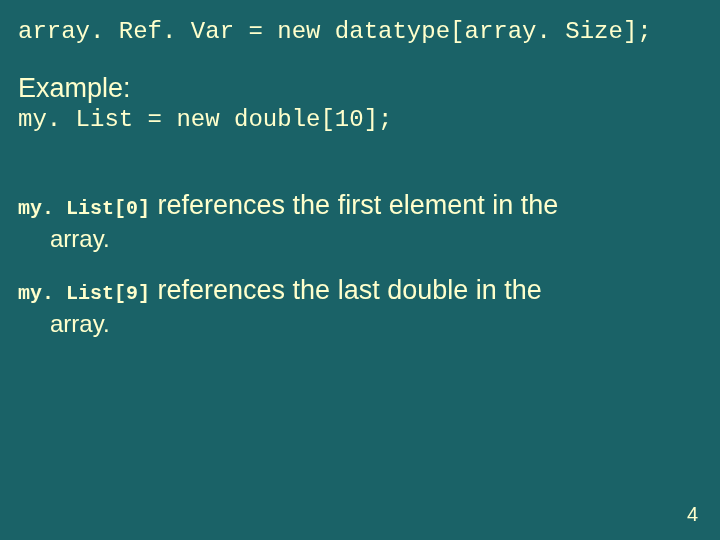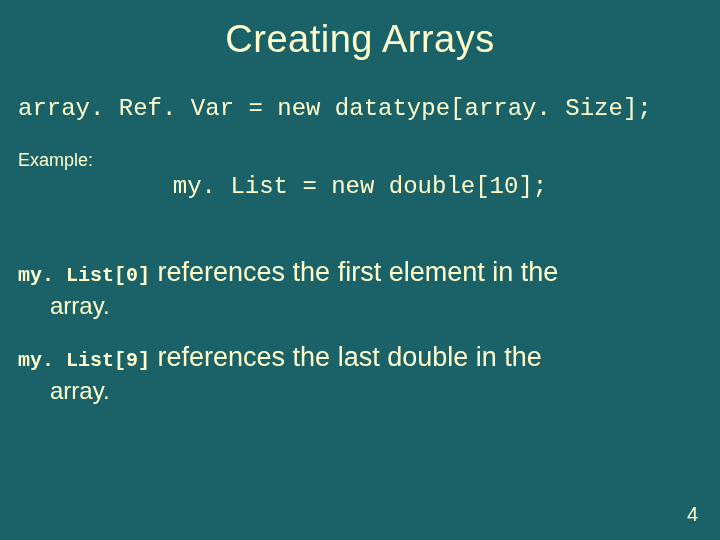--- a/index.html
+++ b/index.html
@@ -30,27 +30,26 @@
     letter-spacing: 0.5px;
   }
   .mono {
     font-family: "Courier New", Courier, monospace;
   }
   .code-line {
     font-size: 24px;
     margin-bottom: 28px;
   }
   .example-label {
-    font-size: 18px;
+    font-size: 27px;
     margin-bottom: 2px;
   }
   .example-code {
     font-size: 24px;
     margin-bottom: 54px;
-    text-align: center;
   }
   .desc-block {
     font-size: 27px;
     line-height: 1.35;
     margin-bottom: 16px;
   }
   .desc-block .mono {
     font-size: 20px;
     font-weight: bold;
   }
@@ -64,21 +63,20 @@
     bottom: 14px;
     font-size: 20px;
     color: #ffffcc;
   }
 </style>
 </head>
 <body>
 
 <div class="slide">
 
-  <h1 class="title">Creating Arrays</h1>
 
   <div class="code-line mono">array. Ref. Var = new datatype[array. Size];</div>
 
   <div class="example-label">Example:</div>
 
   <div class="example-code mono">my. List = new double[10];</div>
 
   <div class="desc-block">
     <span class="mono">my. List[0]</span><span> references the first element in the</span>
     <div class="indent">array.</div>

